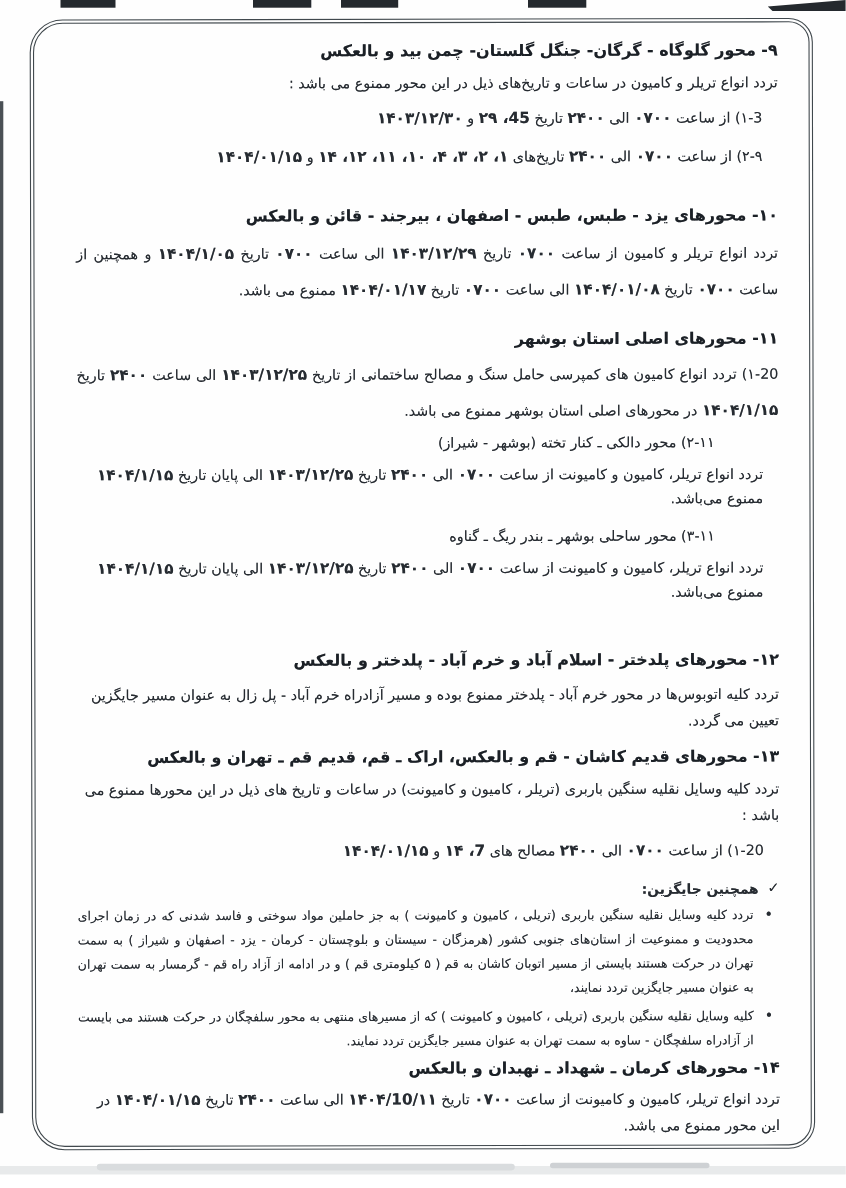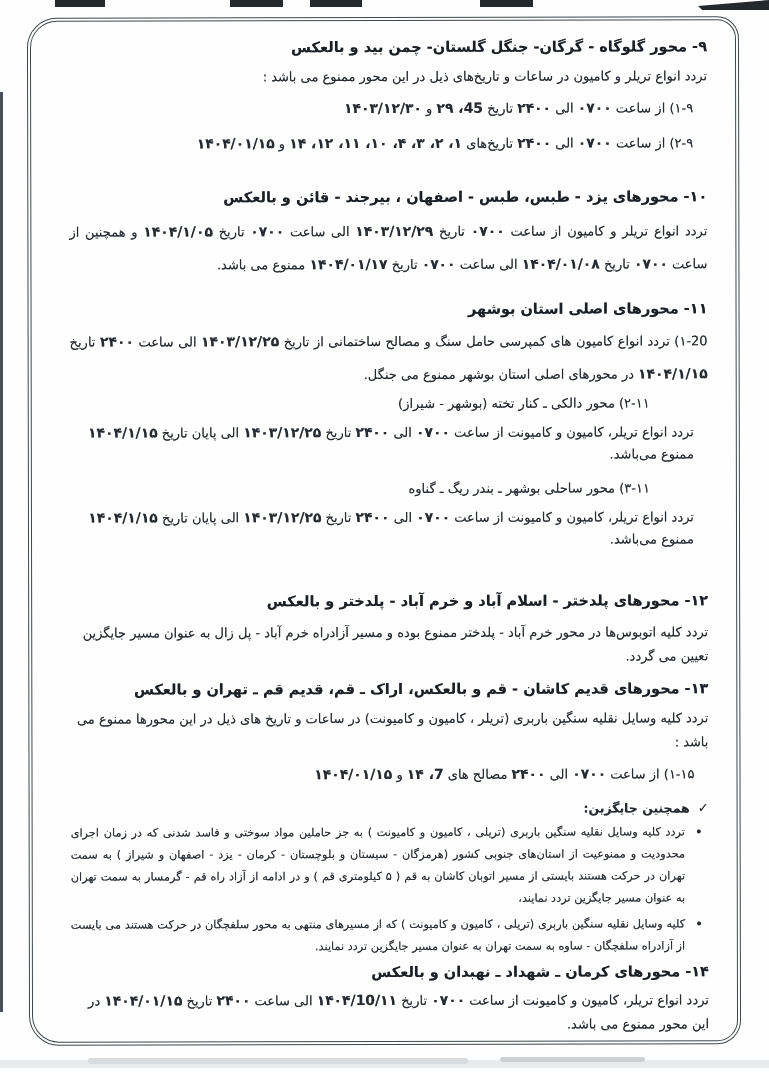--- a/index.html
+++ b/index.html
@@ -100,47 +100,47 @@
   <div class="bottom-shade"></div>
   <div class="bottom-band"></div>
   <div class="bottom-smudge"></div>
 
   <div class="frame">
     <div class="content">
 
       <div>
         <div class="h">۹- محور گلوگاه - گرگان- جنگل گلستان- چمن بید و بالعکس</div>
         <p class="body mt8">تردد انواع تریلر و کامیون در ساعات و تاریخ‌های ذیل در این محور ممنوع می باشد :</p>
-        <p class="item mt8"><span>۱-۹) از ساعت </span><span class="b">۰۷۰۰</span><span> الی </span><span class="b">۲۴۰۰</span><span> تاریخ </span><span class="b">45، ۲۹</span><span> و </span><span class="b">۱۴۰۳/۱۲/۳۰</span></p>
+        <p class="item mt8"><span>۱-3) از ساعت </span><span class="b">۰۷۰۰</span><span> الی </span><span class="b">۲۴۰۰</span><span> تاریخ </span><span class="b">45، ۲۹</span><span> و </span><span class="b">۱۴۰۳/۱۲/۳۰</span></p>
         <p class="item mt12"><span>۲-۹) از ساعت </span><span class="b">۰۷۰۰</span><span> الی </span><span class="b">۲۴۰۰</span><span> تاریخ‌های </span><span class="b">۱، ۲، ۳، ۴، ۱۰، ۱۱، ۱۲، ۱۴</span><span> و </span><span class="b">۱۴۰۴/۰۱/۱۵</span></p>
       </div>
 
       <div>
         <div class="h mt32">۱۰- محورهای یزد - طبس، طبس - اصفهان ، بیرجند - قائن و بالعکس</div>
         <p class="body just mt8"><span>تردد انواع تریلر و کامیون از ساعت </span><span class="b">۰۷۰۰</span><span> تاریخ </span><span class="b">۱۴۰۳/۱۲/۲۹</span><span> الی ساعت </span><span class="b">۰۷۰۰</span><span> تاریخ </span><span class="b">۱۴۰۴/۱/۰۵</span><span> و همچنین از ساعت </span><span class="b">۰۷۰۰</span><span> تاریخ </span><span class="b">۱۴۰۴/۰۱/۰۸</span><span> الی ساعت </span><span class="b">۰۷۰۰</span><span> تاریخ </span><span class="b">۱۴۰۴/۰۱/۱۷</span><span> ممنوع می باشد.</span></p>
       </div>
 
       <div>
         <div class="h mt18">۱۱- محورهای اصلی استان بوشهر</div>
-        <p class="body just mt6"><span>۱-20) تردد انواع کامیون های کمپرسی حامل سنگ و مصالح ساختمانی از تاریخ </span><span class="b">۱۴۰۳/۱۲/۲۵</span><span> الی ساعت </span><span class="b">۲۴۰۰</span><span> تاریخ </span><span class="b">۱۴۰۴/۱/۱۵</span><span> در محورهای اصلی استان بوشهر ممنوع می جنگل.</span></p>
+        <p class="body just mt6"><span>۱-20) تردد انواع کامیون های کمپرسی حامل سنگ و مصالح ساختمانی از تاریخ </span><span class="b">۱۴۰۳/۱۲/۲۵</span><span> الی ساعت </span><span class="b">۲۴۰۰</span><span> تاریخ </span><span class="b">۱۴۰۴/۱/۱۵</span><span> در محورهای اصلی استان بوشهر ممنوع می باشد.</span></p>
         <p class="sub mt2">۲-۱۱) محور دالکی ـ کنار تخته (بوشهر - شیراز)</p>
         <p class="item mt6"><span>تردد انواع تریلر، کامیون و کامیونت از ساعت </span><span class="b">۰۷۰۰</span><span> الی </span><span class="b">۲۴۰۰</span><span> تاریخ </span><span class="b">۱۴۰۳/۱۲/۲۵</span><span> الی پایان تاریخ </span><span class="b">۱۴۰۴/۱/۱۵</span><span> ممنوع می‌باشد.</span></p>
         <p class="sub mt12">۳-۱۱) محور ساحلی بوشهر ـ بندر ریگ ـ گناوه</p>
         <p class="item mt6"><span>تردد انواع تریلر، کامیون و کامیونت از ساعت </span><span class="b">۰۷۰۰</span><span> الی </span><span class="b">۲۴۰۰</span><span> تاریخ </span><span class="b">۱۴۰۳/۱۲/۲۵</span><span> الی پایان تاریخ </span><span class="b">۱۴۰۴/۱/۱۵</span><span> ممنوع می‌باشد.</span></p>
       </div>
 
       <div>
         <div class="h mt40">۱۲- محورهای پلدختر - اسلام آباد و خرم آباد - پلدختر و بالعکس</div>
         <p class="body mt10">تردد کلیه اتوبوس‌ها در محور خرم آباد - پلدختر ممنوع بوده و مسیر آزادراه خرم آباد - پل زال به عنوان مسیر جایگزین تعیین می گردد.</p>
       </div>
 
       <div>
         <div class="h mt10">۱۳- محورهای قدیم کاشان - قم و بالعکس، اراک ـ قم، قدیم قم ـ تهران و بالعکس</div>
         <p class="body mt8">تردد کلیه وسایل نقلیه سنگین باربری (تریلر ، کامیون و کامیونت) در ساعات و تاریخ های ذیل در این محورها ممنوع می باشد :</p>
-        <p class="item mt8"><span>۱-۱۵) از ساعت </span><span class="b">۰۷۰۰</span><span> الی </span><span class="b">۲۴۰۰</span><span> مصالح های </span><span class="b">7، ۱۴</span><span> و </span><span class="b">۱۴۰۴/۰۱/۱۵</span></p>
+        <p class="item mt8"><span>۱-20) از ساعت </span><span class="b">۰۷۰۰</span><span> الی </span><span class="b">۲۴۰۰</span><span> مصالح های </span><span class="b">7، ۱۴</span><span> و </span><span class="b">۱۴۰۴/۰۱/۱۵</span></p>
         <div class="alt-label mt14">
           <span class="check">✓</span>
           <span>همچنین جایگزین:</span>
         </div>
         <div class="bullet-row mt4">
           <span class="dot">•</span>
           <span class="bullet-text">تردد کلیه وسایل نقلیه سنگین باربری (تریلی ، کامیون و کامیونت ) به جز حاملین مواد سوختی و فاسد شدنی که در زمان اجرای محدودیت و ممنوعیت از استان‌های جنوبی کشور (هرمزگان - سیستان و بلوچستان - کرمان - یزد - اصفهان و شیراز ) به سمت تهران در حرکت هستند بایستی از مسیر اتوبان کاشان به قم ( ۵ کیلومتری قم ) و در ادامه از آزاد راه قم - گرمسار به سمت تهران به عنوان مسیر جایگزین تردد نمایند،</span>
         </div>
         <div class="bullet-row mt4">
           <span class="dot">•</span>

